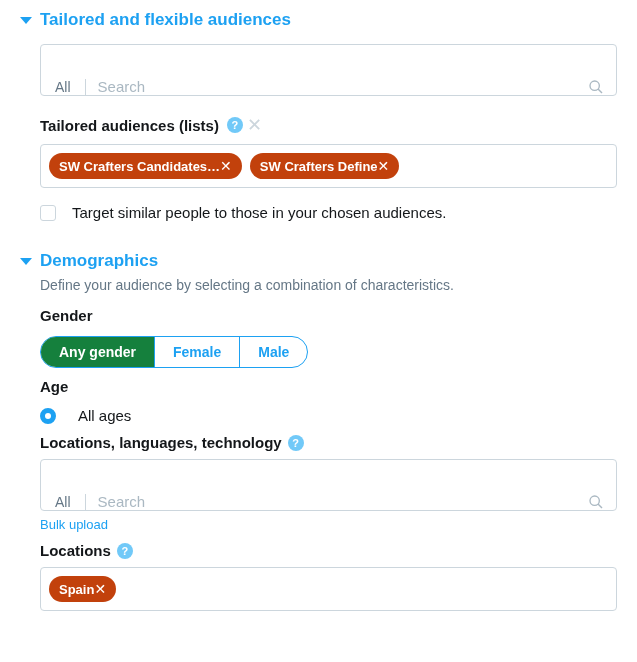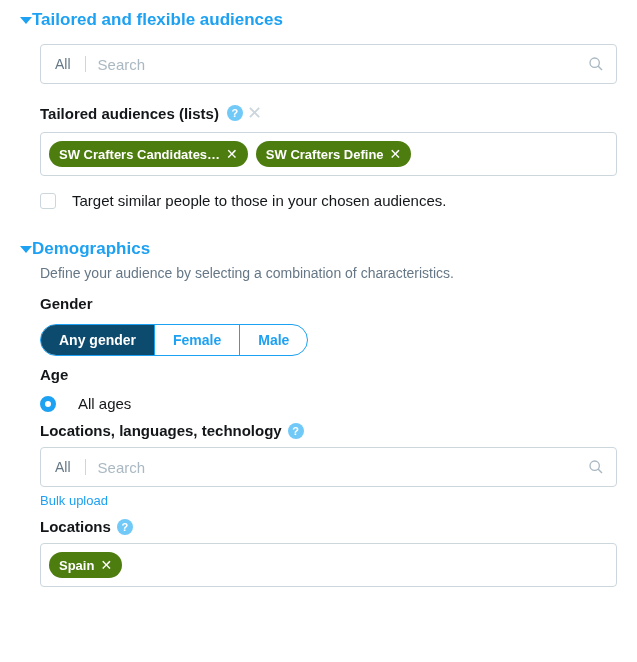--- a/index.html
+++ b/index.html
@@ -6,37 +6,37 @@
   body {
     font-family: -apple-system, BlinkMacSystemFont, "Segoe UI", Helvetica, Arial, sans-serif;
     margin: 0;
     padding: 10px 20px;
     background: #fff;
     color: #14171a;
     font-size: 14px;
     width: 637px;
   }
   .section { margin-bottom: 30px; }
-  .section-header { display: flex; align-items: center; gap: 0; cursor: pointer; }
+  .section-header { display: flex; align-items: center; gap: 8px; cursor: pointer; }
   .caret {
     width: 0; height: 0;
     border-left: 6px solid transparent;
     border-right: 6px solid transparent;
     border-top: 7px solid #1da1f2;
   }
   .section-title { color: #1da1f2; font-weight: 700; font-size: 17px; }
   .section-desc { color: #657786; font-size: 14px; margin: 6px 0 0 20px; }
   .content { margin-left: 20px; margin-top: 14px; }
   .field-label { font-weight: 700; font-size: 15px; color: #14171a; display:flex; align-items:center; gap:6px;}
   .search-wrap {
     display: flex;
     border: 1px solid #ccd6dd;
     border-radius: 4px;
-    height: 40px;
-    align-items: center;
+    height: 52px;
+    align-items: flex-end;
     margin-top: 8px;
   }
   .search-all {
     display: flex; align-items: center; justify-content: center;
     padding: 0 14px;
     border-right: 1px solid #ccd6dd;
     color: #657786;
     font-size: 14px;
   }
   .search-input {
@@ -57,42 +57,42 @@
     background:#71c9f8; color:#fff; font-size:11px; font-weight:700;
     display:inline-flex; align-items:center; justify-content:center;
   }
   .close-x { color:#ccd6dd; font-size:18px; padding:0 4px; }
   .chip-box {
     border:1px solid #ccd6dd; border-radius:4px;
     padding: 8px; margin-top:8px;
     display:flex; flex-wrap:wrap; gap:8px;
   }
   .chip {
-    background:#4d7c0f; color:#fff; border-radius:14px;
+    background:#c2410c; color:#fff; border-radius:14px;
     padding:5px 10px; font-size:13px; font-weight:700;
-    display:inline-flex; align-items:center; gap:6px;
+    display:inline-flex; align-items:center; 
   }
   .chip-x { font-weight:400; font-size:14px; }
   .checkbox-row {
     display:flex; align-items:center; gap:16px; margin-top:16px;
   }
   .checkbox {
     width:16px; height:16px; border:1px solid #ccd6dd; border-radius:3px;
     background:#fff;
   }
   .pill-group {
     display:flex; border:1px solid #1da1f2; border-radius:20px;
     width:fit-content; overflow:hidden; margin-top:12px;
   }
   .pill {
     padding:7px 18px; font-size:14px; font-weight:700; color:#1da1f2;
     border-right:1px solid #1da1f2; cursor:pointer;
   }
   .pill:last-child { border-right:none; }
-  .pill.selected { background:#0c4a6e; color:#fff; }
+  .pill.selected { background:#15803d; color:#fff; }
   .radio-row {
     display:flex; align-items:center; gap:22px; margin-top:12px;
   }
   .radio {
     width:16px; height:16px; border-radius:50%;
     border:1px solid #ccd6dd; display:inline-flex; align-items:center; justify-content:center;
   }
   .radio.selected { border:5px solid #1da1f2; width:16px; height:16px; }
   .radio-label { font-size:15px; color:#14171a; }
   .link { color:#1da1f2; font-size:13px; margin-top:6px; display:inline-block;}

